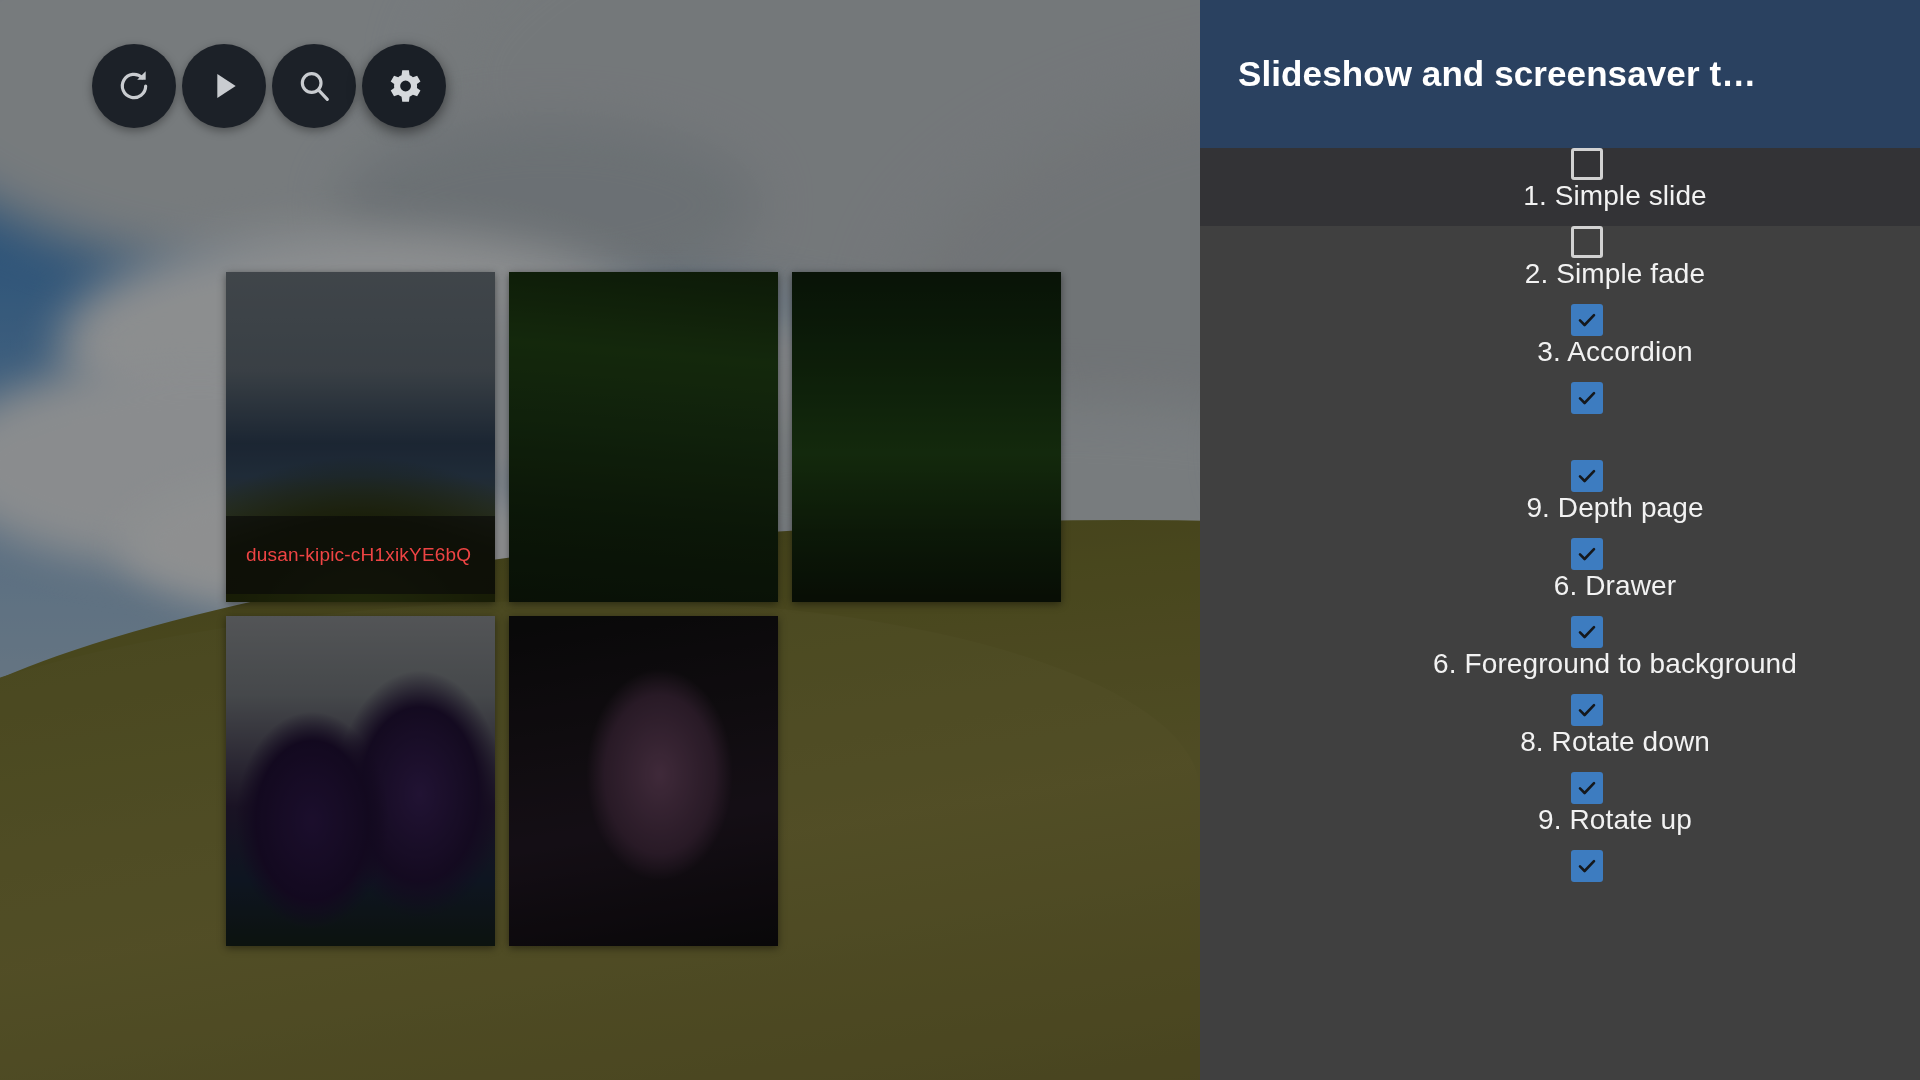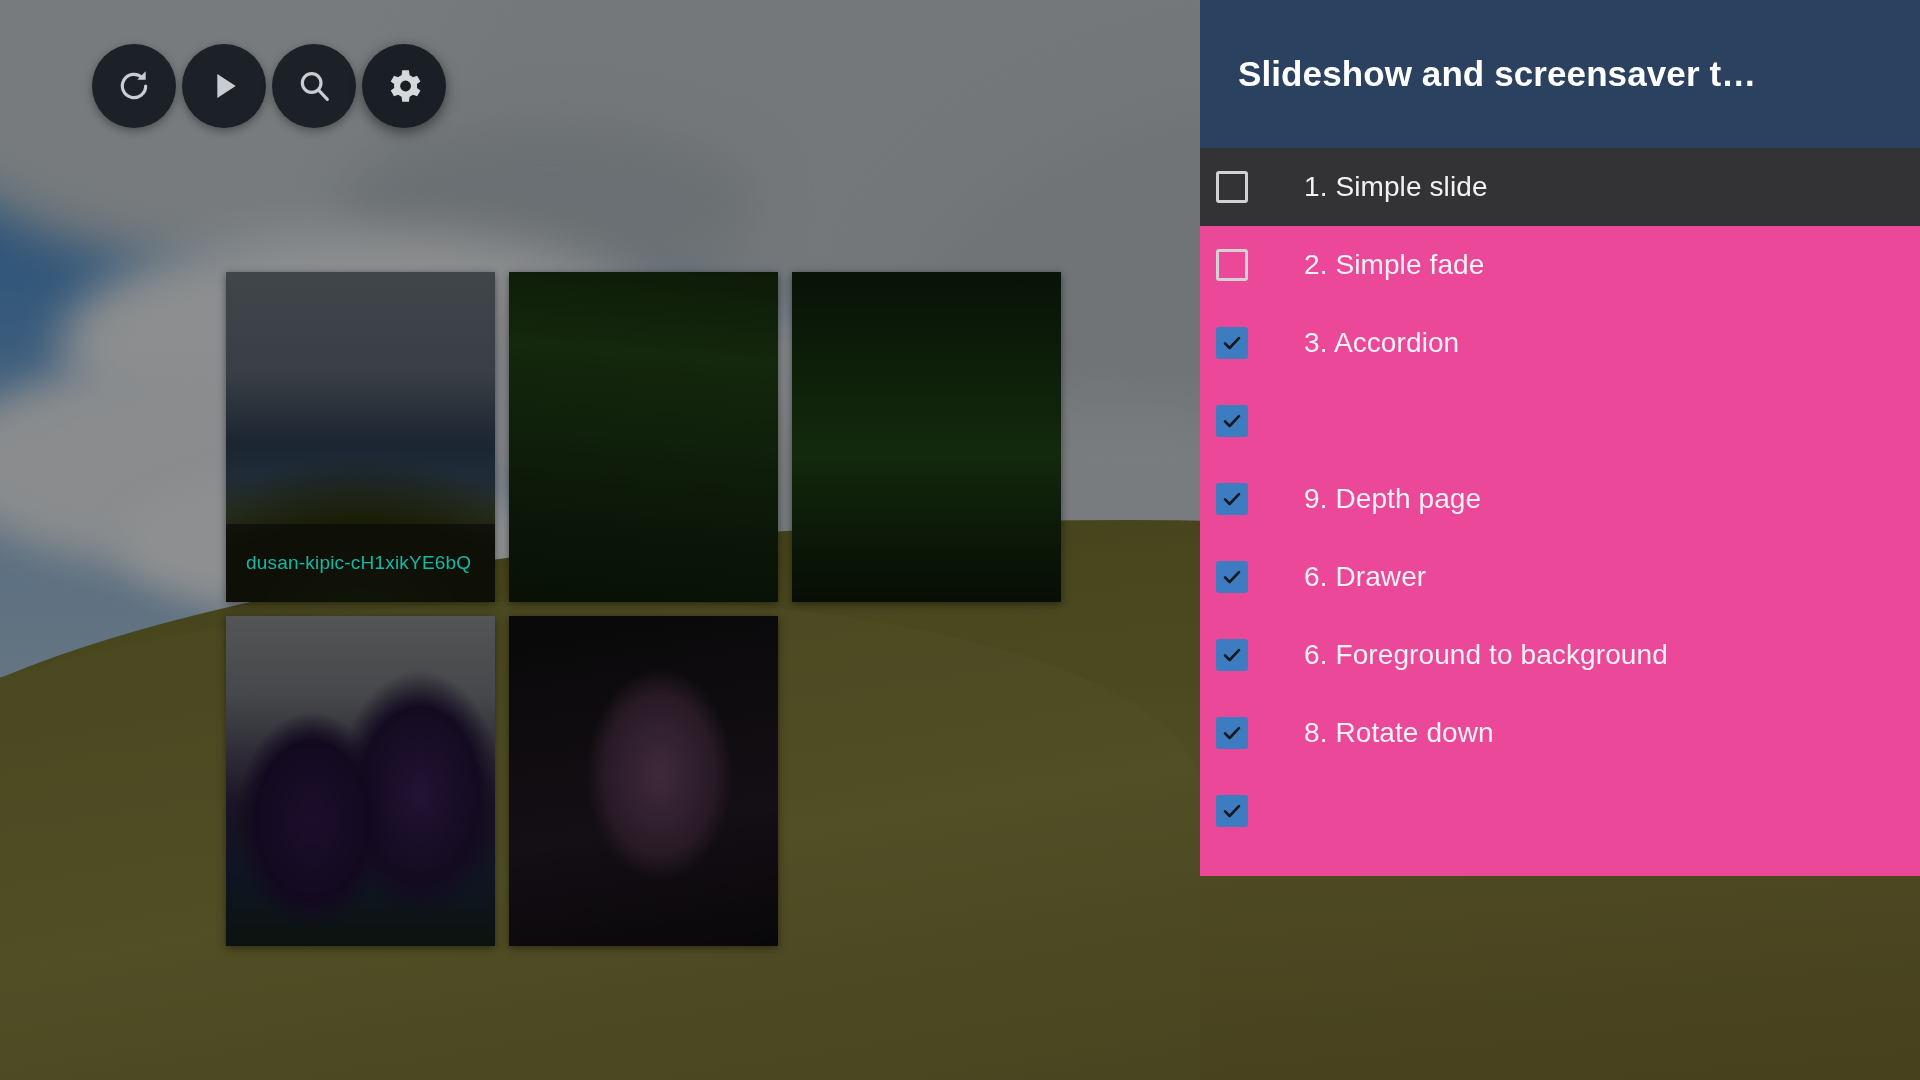--- a/index.html
+++ b/index.html
@@ -62,25 +62,25 @@
     display:grid;grid-template-columns:repeat(3,269px);
     gap:14px 14px;z-index:20;
   }
   .thumb{
     position:relative;width:269px;height:330px;overflow:hidden;
     background:#232323;box-shadow:0 2px 8px rgba(0,0,0,.45);cursor:pointer;
   }
   .thumb .art{position:absolute;inset:0;}
   .thumb .shade{position:absolute;inset:0;background:rgba(0,0,0,.55);}
   .thumb .cap{
-    position:absolute;left:0;right:0;bottom:0;height:78px;
+    position:absolute;left:0;right:0;bottom:8px;height:78px;
     background:rgba(8,8,8,.62);
     display:flex;align-items:center;
     padding:0 20px;box-sizing:border-box;
-    color:#14b8a6;font-size:19px;letter-spacing:.2px;
+    color:#ef4444;font-size:19px;letter-spacing:.2px;
     white-space:nowrap;overflow:hidden;text-align:center;
   }
 
   
   .art-hill{background:
      radial-gradient(120% 70% at 50% 105%,#4a5a18 0%,#36400f 40%,transparent 70%),
      linear-gradient(180deg,#8e9aa4 0%,#7f8d99 30%,#3d5470 52%,#46607c 62%,#5d6d52 74%,#3c4a14 86%,#2b330c 100%);}
   .art-twig{background:
      radial-gradient(50% 40% at 62% 58%,#5d6b3a 0%,transparent 60%),
      radial-gradient(18% 14% at 42% 70%,#6a2320 0%,transparent 70%),
@@ -93,36 +93,36 @@
   .art-iris{background:
      radial-gradient(38% 44% at 32% 62%,#3d2063 0%,#2b1646 55%,transparent 75%),
      radial-gradient(40% 48% at 72% 54%,#4a2a72 0%,#2d1848 55%,transparent 78%),
      linear-gradient(180deg,#b8bcc0 0%,#9aa0a6 24%,#3a2a50 58%,#20304a 80%,#1b2a22 100%);}
   .art-pink{background:
      radial-gradient(34% 40% at 56% 48%,#8d5d80 0%,#5a3a55 60%,transparent 80%),
      linear-gradient(170deg,#141414 0%,#241c24 38%,#2e2030 62%,#151215 100%);}
 
   
   .panel{
-    position:absolute;right:0;top:0;width:720px;height:876px;z-index:40;
-    background:#ec4899;overflow:hidden;
+    position:absolute;right:0;top:0;width:720px;height:1080px;z-index:40;
+    background:#404040;overflow:hidden;
   }
   .panel-header{
     height:148px;background:#2a4160;
     display:flex;align-items:center;
     padding:0 38px;box-sizing:border-box;
   }
   .panel-title{
     color:#ffffff;font-size:35px;font-weight:bold;
     white-space:nowrap;overflow:hidden;letter-spacing:.1px;
   }
   .list{display:block;}
   .row{
     display:flex;align-items:center;height:78px;
-    padding-left:16px;box-sizing:border-box;cursor:pointer;
+    padding-left:54px;box-sizing:border-box;cursor:pointer;flex-direction:column;
   }
   .row.hl{background:#333336;}
   .cb{
     width:32px;height:32px;box-sizing:border-box;flex:0 0 auto;
     border-radius:3px;position:relative;
   }
   .cb.off{border:3px solid #d2d2d2;background:transparent;}
   .cb.on{background:#3d7cc0;border:none;}
   .cb.on svg{position:absolute;left:50%;top:50%;transform:translate(-50%,-50%);}
   .row-label{
@@ -268,18 +268,26 @@
             </svg>
           </span>
           <span class="row-label">8. Rotate down</span>
         </div>
         <div class="row">
           <span class="cb on">
             <svg width="24" height="24" viewBox="0 0 24 24" fill="none" stroke="#15181c" stroke-width="2.6" stroke-linecap="round" stroke-linejoin="round">
               <path d="M5 12.4 9.6 17 19 7.2"></path>
             </svg>
           </span>
+          <span class="row-label">9. Rotate up</span>
+        </div>
+        <div class="row">
+          <span class="cb on">
+            <svg width="24" height="24" viewBox="0 0 24 24" fill="none" stroke="#15181c" stroke-width="2.6" stroke-linecap="round" stroke-linejoin="round">
+              <path d="M5 12.4 9.6 17 19 7.2"></path>
+            </svg>
+          </span>
           <span class="row-label"></span>
         </div>
       </div>
   </div>
 
 </div>
 
 </body></html>

